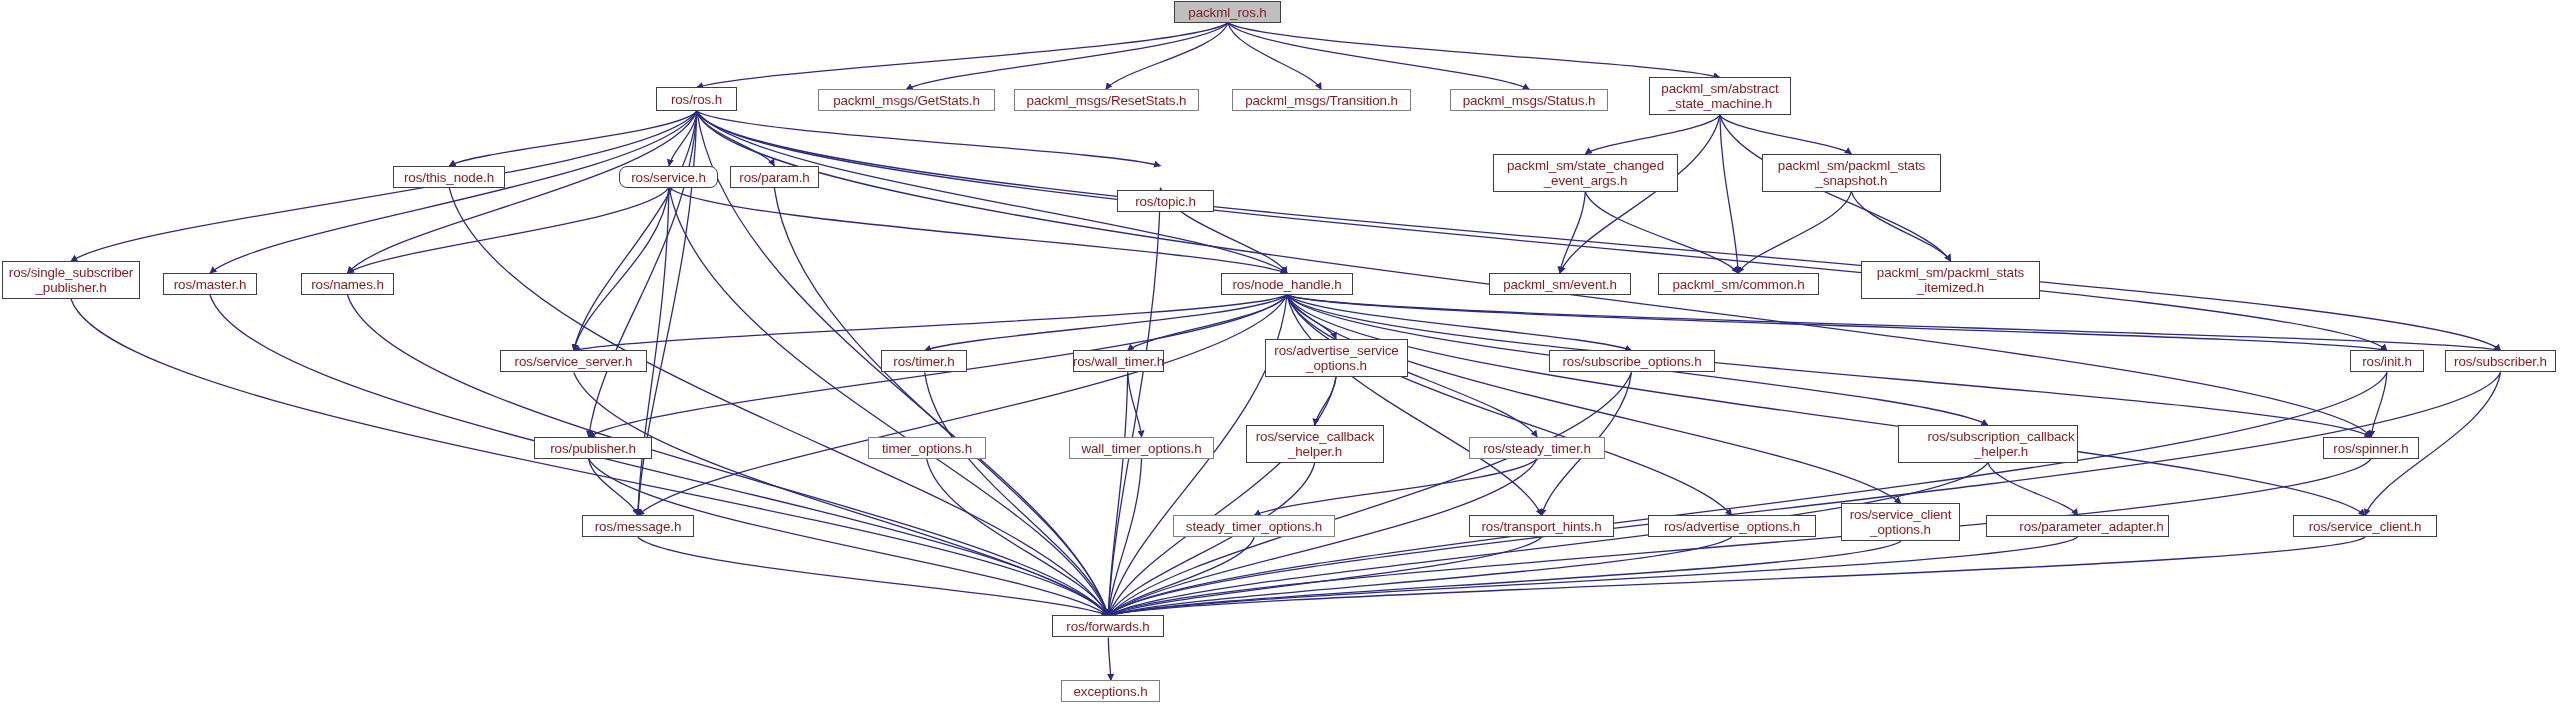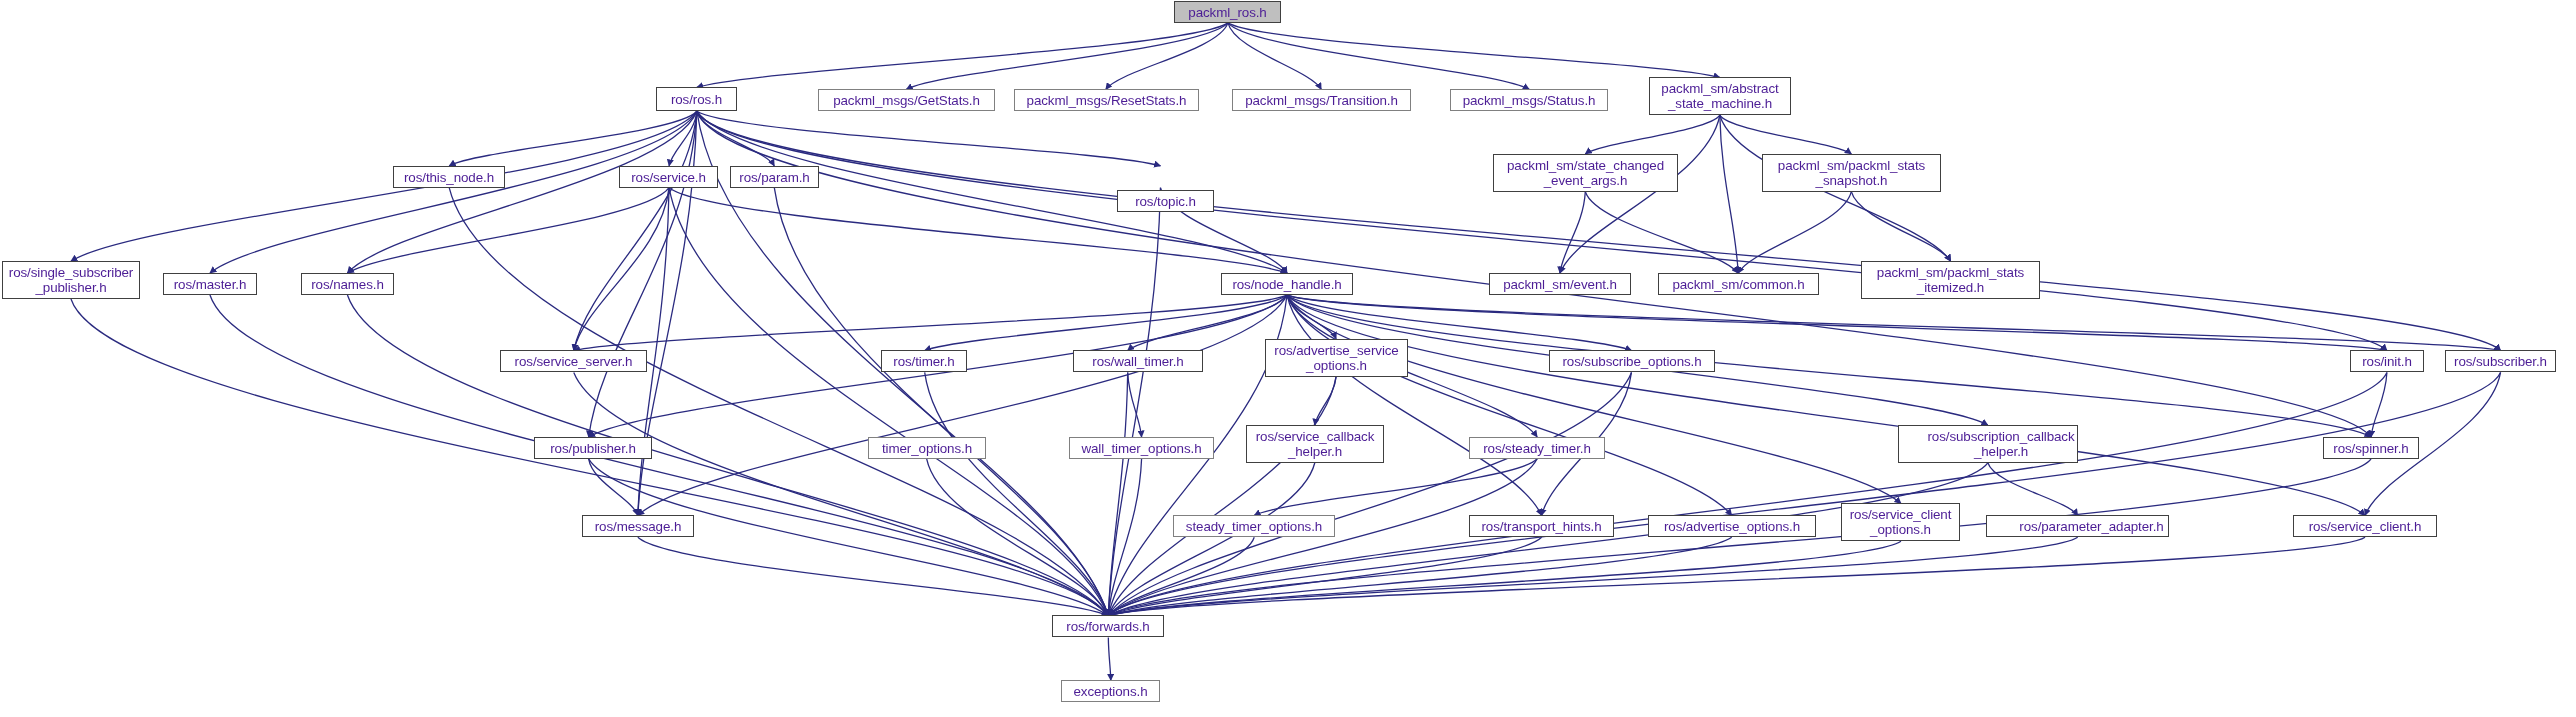--- a/index.html
+++ b/index.html
@@ -8,21 +8,21 @@
   svg#edges{position:absolute;left:0;top:0;width:2576px;height:718px;}
   .node{
     position:absolute;
     box-sizing:border-box;
     border:1px solid #808080;
     background:#ffffff;
     display:flex;align-items:center;justify-content:center;
     text-align:center;
     font-size:13.4px;
     line-height:15px;
-    color:#4c1d95;
+    color:#7f1d1d;
     white-space:pre-line;
     letter-spacing:-0.1px;
   }
   .node.bold{border:1.6px solid #404040;}
   .node.root{background:#bfbfbf;border:1.6px solid #404040;}
   .node span{display:block;padding:0 5px;}
 </style>
 </head>
 <body>
 
@@ -128,39 +128,39 @@
   <div id="node-layer">
       <div class="node root" style="left: 1174px; top: 1px; width: 107px; height: 22px;"><span>packml_ros.h</span></div>
       <div class="node bold" style="left: 656px; top: 87px; width: 81px; height: 24px;"><span>ros/ros.h</span></div>
       <div class="node " style="left: 818px; top: 89px; width: 177px; height: 22px;"><span>packml_msgs/GetStats.h</span></div>
       <div class="node " style="left: 1014px; top: 89px; width: 185px; height: 22px;"><span>packml_msgs/ResetStats.h</span></div>
       <div class="node " style="left: 1232px; top: 89px; width: 179px; height: 22px;"><span>packml_msgs/Transition.h</span></div>
       <div class="node " style="left: 1450px; top: 89px; width: 158px; height: 22px;"><span>packml_msgs/Status.h</span></div>
       <div class="node bold" style="left: 1649px; top: 77px; width: 142px; height: 38px;"><span>packml_sm/abstract
 _state_machine.h</span></div>
       <div class="node bold" style="left: 393px; top: 166px; width: 112px; height: 22px;"><span>ros/this_node.h</span></div>
-      <div class="node bold" style="left: 619px; top: 166px; width: 99px; height: 22px;"><span>ros/service.h</span></div>
+      <div class="node bold" style="left: 619px; top: 166px; width: 99px; height: 22px; border-radius: 8px;"><span>ros/service.h</span></div>
       <div class="node bold" style="left: 730px; top: 166px; width: 89px; height: 22px;"><span>ros/param.h</span></div>
       <div class="node bold" style="left: 1117px; top: 166px; width: 97px; height: 22px; margin-top: 24px;"><span>ros/topic.h</span></div>
       <div class="node bold" style="left: 1493px; top: 154px; width: 185px; height: 38px;"><span>packml_sm/state_changed
 _event_args.h</span></div>
       <div class="node bold" style="left: 1762px; top: 154px; width: 179px; height: 38px;"><span>packml_sm/packml_stats
 _snapshot.h</span></div>
       <div class="node bold" style="left: 2px; top: 261px; width: 138px; height: 38px;"><span>ros/single_subscriber
 _publisher.h</span></div>
       <div class="node bold" style="left: 163px; top: 273px; width: 94px; height: 22px;"><span>ros/master.h</span></div>
       <div class="node bold" style="left: 301px; top: 273px; width: 93px; height: 22px;"><span>ros/names.h</span></div>
       <div class="node bold" style="left: 1221px; top: 273px; width: 132px; height: 22px;"><span>ros/node_handle.h</span></div>
       <div class="node bold" style="left: 1489px; top: 273px; width: 142px; height: 22px;"><span>packml_sm/event.h</span></div>
       <div class="node bold" style="left: 1658px; top: 273px; width: 161px; height: 22px;"><span>packml_sm/common.h</span></div>
       <div class="node bold" style="left: 1861px; top: 261px; width: 179px; height: 38px;"><span>packml_sm/packml_stats
 _itemized.h</span></div>
       <div class="node bold" style="left: 500px; top: 350px; width: 147px; height: 22px;"><span>ros/service_server.h</span></div>
       <div class="node bold" style="left: 881px; top: 350px; width: 86px; height: 22px;"><span>ros/timer.h</span></div>
-      <div class="node bold" style="left: 1073px; top: 350px; width: 130px; height: 22px;"><span>ros/wall_timer.h</span></div>
+      <div class="node bold" style="left: 1073px; top: 350px; width: 91px; height: 22px;"><span>ros/wall_timer.h</span></div>
       <div class="node bold" style="left: 1265px; top: 339px; width: 143px; height: 38px;"><span>ros/advertise_service
 _options.h</span></div>
       <div class="node bold" style="left: 1549px; top: 350px; width: 166px; height: 22px;"><span>ros/subscribe_options.h</span></div>
       <div class="node bold" style="left: 2350px; top: 350px; width: 74px; height: 22px;"><span>ros/init.h</span></div>
       <div class="node bold" style="left: 2445px; top: 350px; width: 111px; height: 22px;"><span>ros/subscriber.h</span></div>
       <div class="node bold" style="left: 534px; top: 437px; width: 118px; height: 22px;"><span>ros/publisher.h</span></div>
       <div class="node " style="left: 868px; top: 437px; width: 118px; height: 22px;"><span>timer_options.h</span></div>
       <div class="node " style="left: 1069px; top: 437px; width: 145px; height: 22px;"><span>wall_timer_options.h</span></div>
       <div class="node bold" style="left: 1246px; top: 425px; width: 138px; height: 38px;"><span>ros/service_callback
 _helper.h</span></div>

